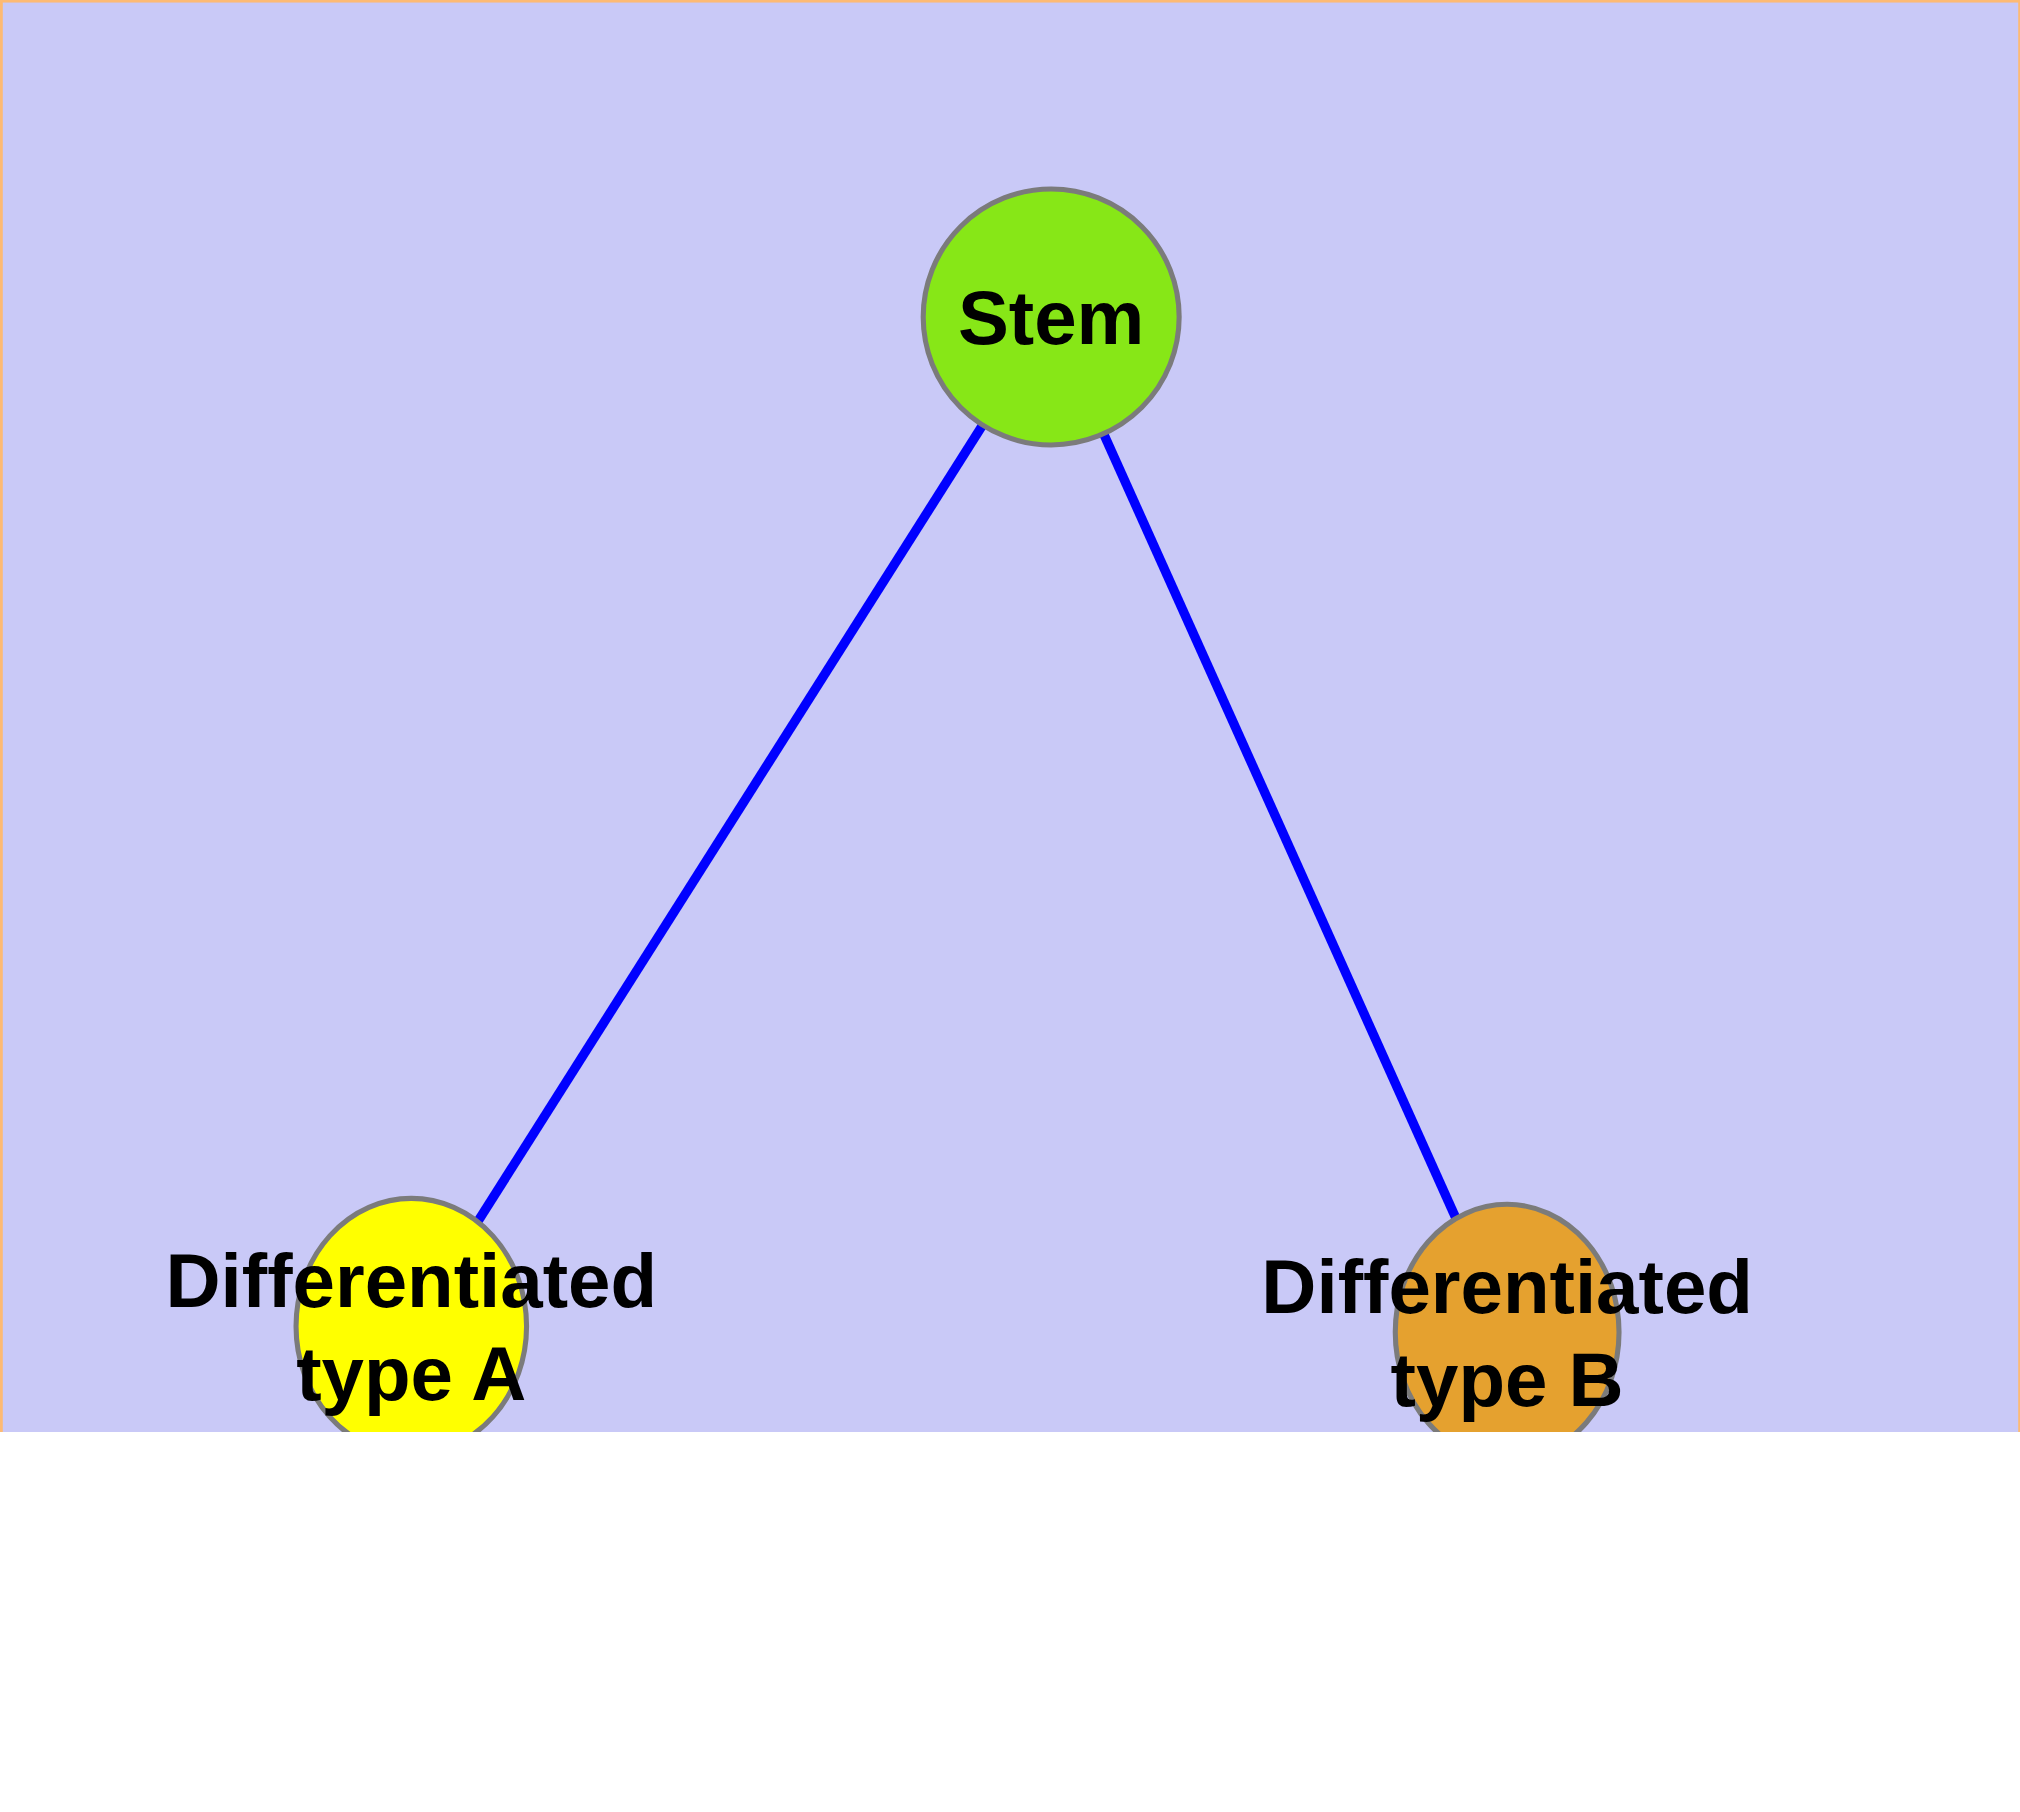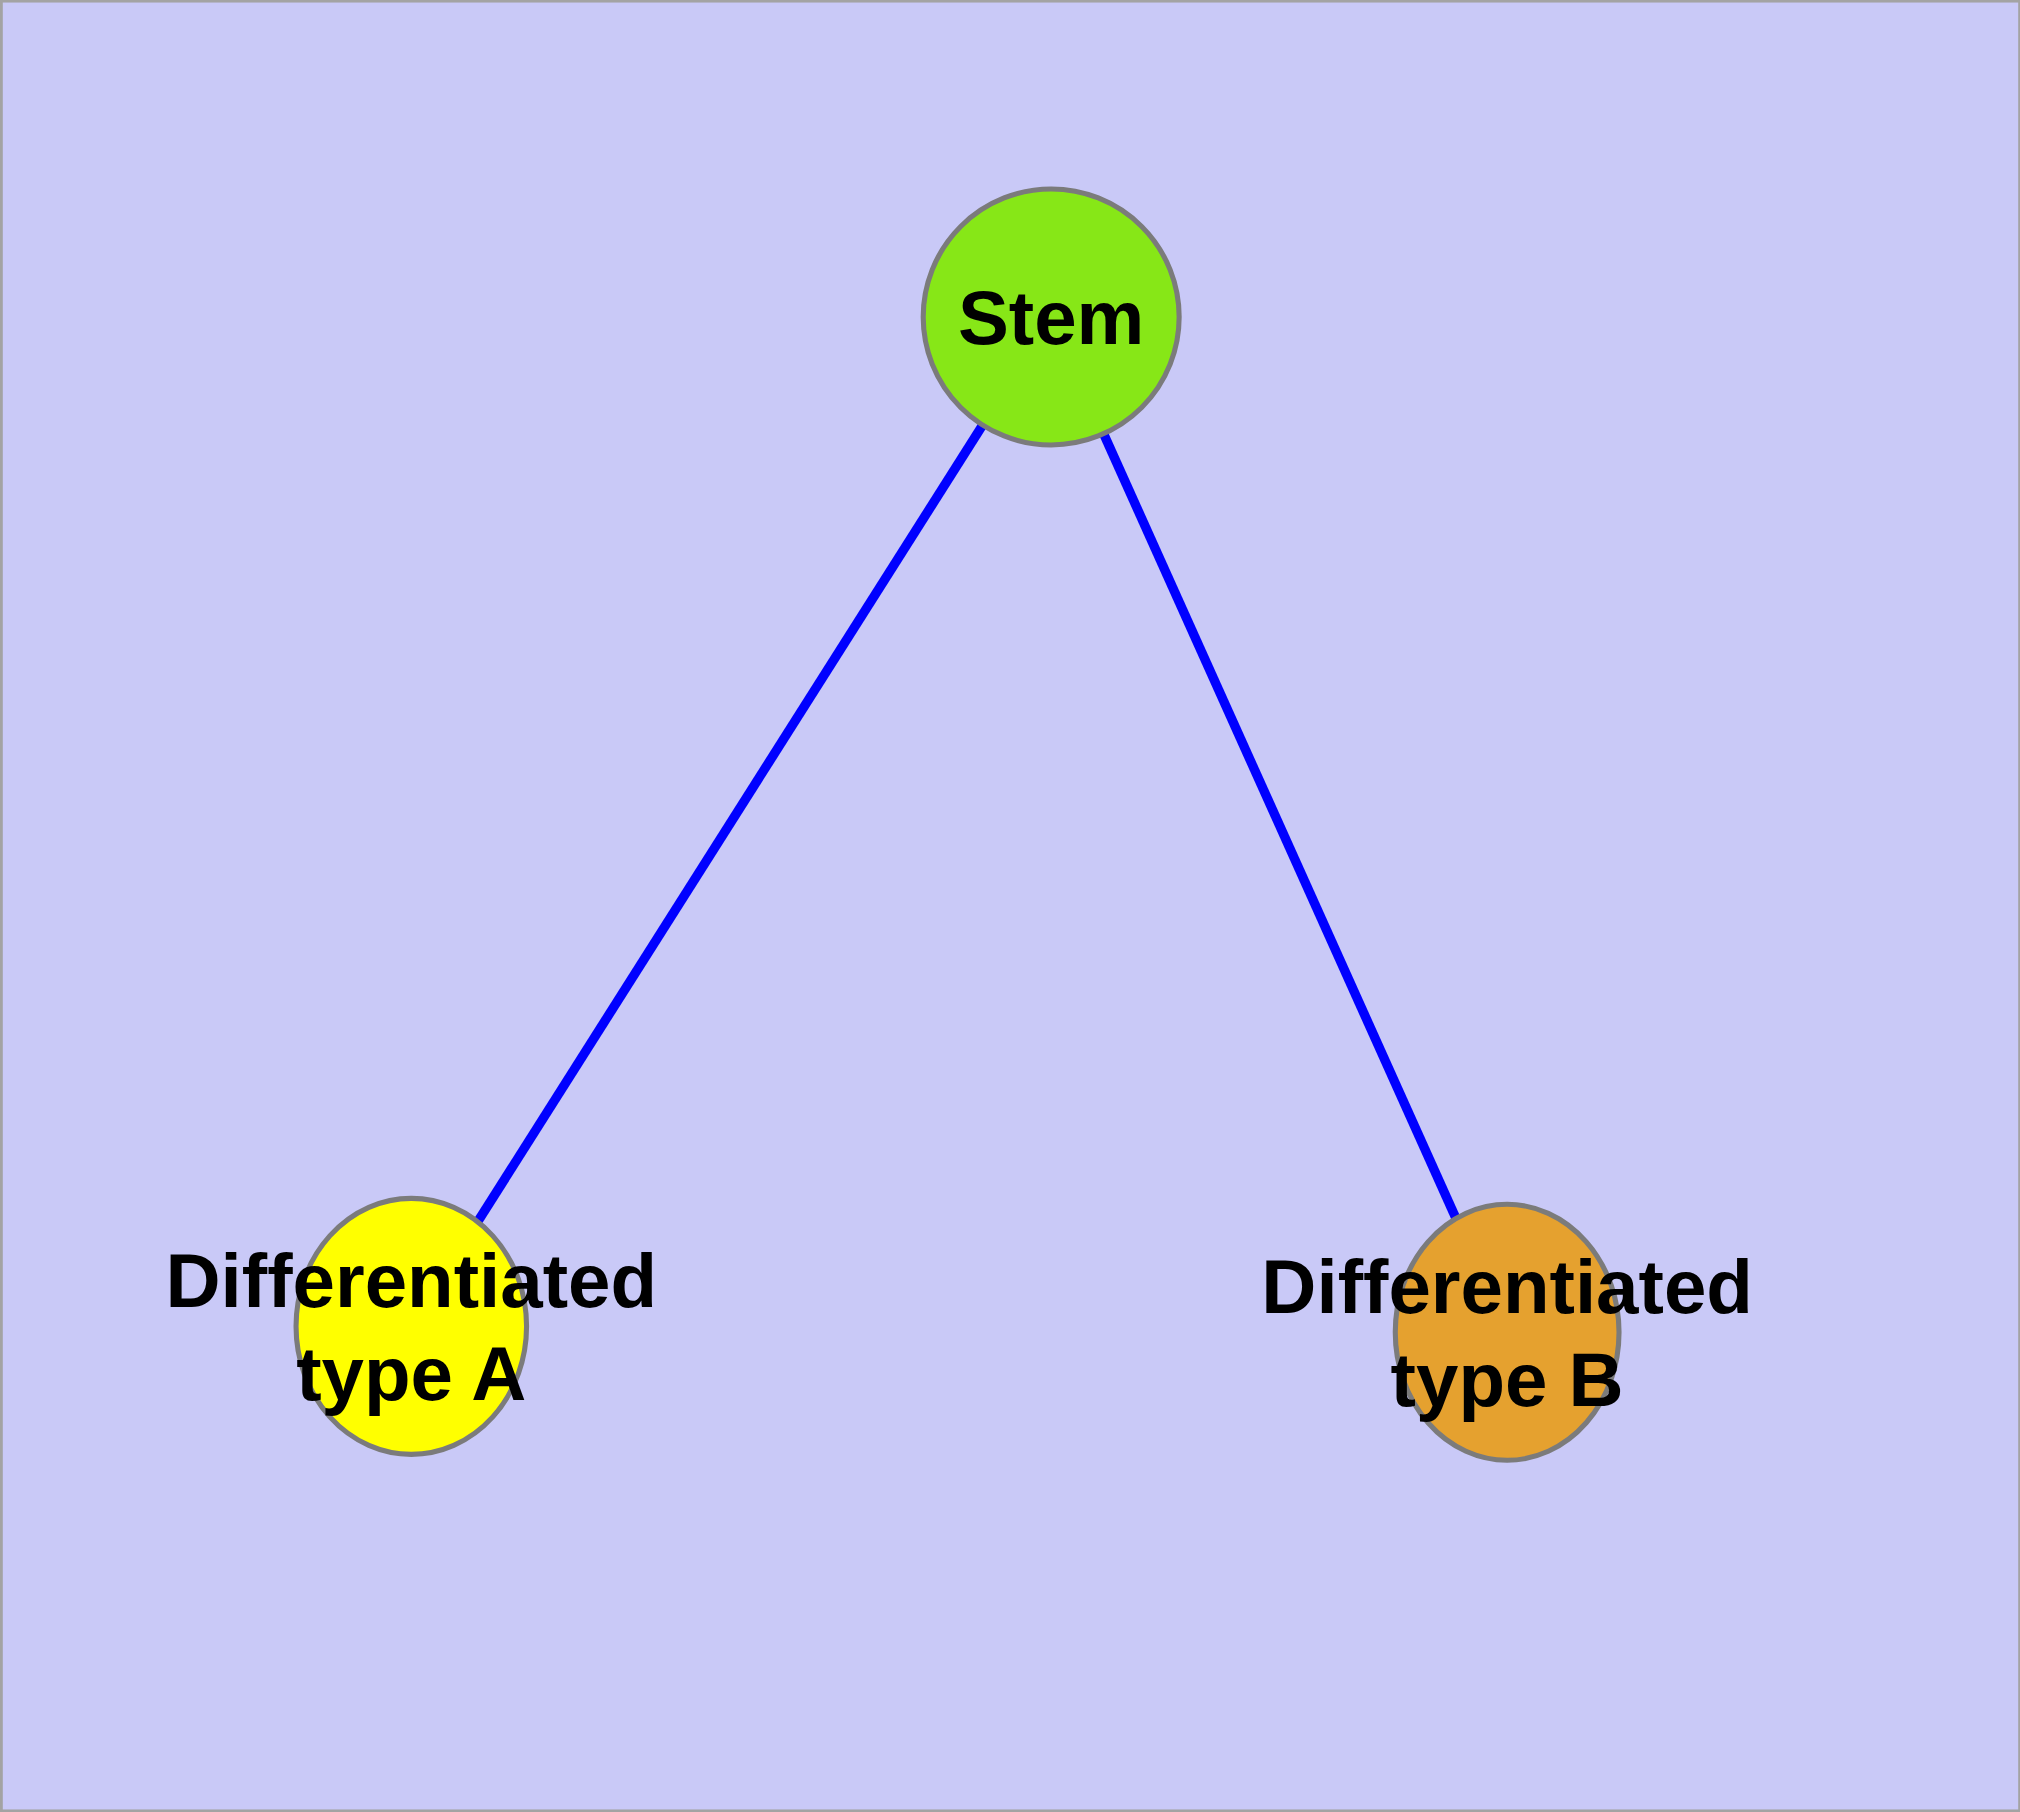--- a/index.html
+++ b/index.html
@@ -4,22 +4,22 @@
 <style>
   html, body {
     margin: 0;
     padding: 0;
     background: #ffffff;
     font-family: "Liberation Sans", sans-serif;
   }
   #canvas-wrap {
     position: relative;
     width: 2021px;
-    height: 1812px;
-    background: #a3a3a3;
+    height: 1432px;
+    background: #fdba74;
     overflow: hidden;
     text-align: right;
   }
   svg#graph {
     position: absolute;
     top: 0;
     left: 0;
     display: block;
   }
   .node-label {

